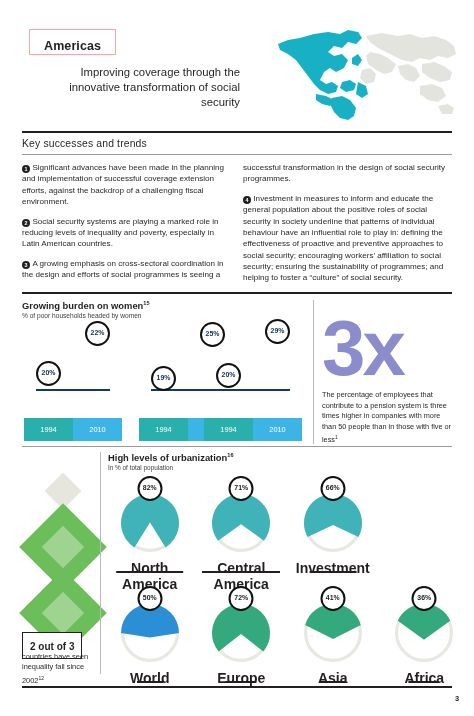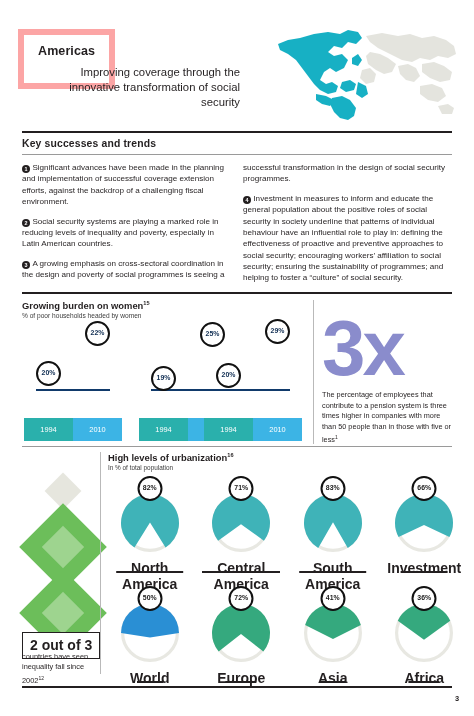--- a/index.html
+++ b/index.html
@@ -8,39 +8,39 @@
     background: #ffffff;
     font-family: "Liberation Sans", sans-serif;
     color: #231f20;
     overflow: hidden;
   }
   .page { position: relative; width: 474px; height: 716px; background:#fff; }
 
   
   .header { position:absolute; left:0; top:0; width:474px; height:130px; }
   .title-box {
-    position:absolute; left:18px; top:29px;
-    border:6px solid #fca5a5; background:#fff;
-    padding:6px 14px 24px 14px;
+    position:absolute; left:29px; top:29px;
+    border:1px solid #fca5a5; background:#fff;
+    padding:6px 14px 0 14px;
   }
   .title-box span { font-size:12.5px; font-weight:bold; letter-spacing:.1px; }
   .subtitle {
     position:absolute; left:30px; top:65px; width:210px;
     font-size:11.3px; line-height:15.2px; color:#231f20;text-align:right;
   }
   .map { position:absolute; left:270px; top:22px; width:190px; height:100px; }
 
   
   .rule-thick { position:absolute; background:#231f20; height:2.2px; }
   .rule-thin  { position:absolute; background:#9a9a9a; height:1px; }
   .vrule      { position:absolute; background:#b9b9b9; width:1px; }
 
   
   .sect-head {
-    position:absolute; font-size:10.4px; font-weight:bold; letter-spacing:.15px;
+    position:absolute; font-size:10.4px; font-weight:normal; letter-spacing:.15px;
   }
   .kcol { position:absolute; font-size:8.1px; line-height:11.3px; color:#231f20; }
   .kcol p { margin-bottom:8.5px; text-indent:0; }
   .kcol p:last-child { margin-bottom:0; }
   .bullet {
     display:inline-block; width:8.2px; height:8.2px; border-radius:50%;
     background:#231f20; color:#fff; font-size:5.4px; font-weight:bold;
     text-align:center; line-height:8.2px; margin-right:2.2px;
     vertical-align:-1px;
   }
@@ -91,21 +91,21 @@
   .threex-text sup { font-size:5px; }
 
   
   .diamonds { position:absolute; left:30px; top:478px; width:66px; height:170px; }
   .dia { position:absolute; transform:rotate(45deg); }
 
   .twoof3-box {
     position:absolute; left:22px; top:632px;
     border:1.8px solid #231f20; background:#fff; padding:3px 7px 3.5px 7px;
   }
-  .twoof3-box span { font-size:14px; font-weight:bold;margin-top:32px; }
+  .twoof3-box span { font-size:10px; font-weight:bold;margin-top:32px; }
   .twoof3-text { position:absolute; left:22px; top:652px; width:76px;
     font-size:7.4px; line-height:10.4px; color:#231f20; }
   .twoof3-text sup { font-size:5px; }
 
   
   .urb-title { position:absolute; left:108px; top:452px; font-size:9.4px; font-weight:bold; }
   .urb-title sup { font-size:5.6px; }
   .urb-sub { position:absolute; left:108px; top:464px; font-size:6.4px; color:#3c3c3c; }
 
   .donut-grid { position:absolute; left:104px; top:476px; width:366px; }
@@ -164,21 +164,21 @@
   </div>
 
   <div class="rule-thick" style="left:22px; top:131px; width:430px;"></div>
 
   <div class="sect-head" style="left:22px; top:138px;">Key successes and trends</div>
   <div class="rule-thin" style="left:22px; top:154px; width:430px;"></div>
 
   <div class="kcol" style="left:22px; top:162px; width:205px;">
     <p><span class="bullet">1</span><span>Significant advances have been made in the planning and implementation of successful coverage extension efforts, against the backdrop of a challenging fiscal environment.</span></p>
     <p><span class="bullet">2</span><span>Social security systems are playing a marked role in reducing levels of inequality and poverty, especially in Latin American countries.</span></p>
-    <p><span class="bullet">3</span><span>A growing emphasis on cross-sectoral coordination in the design and poverty of social programmes is seeing a</span></p>
+    <p><span class="bullet">3</span><span>A growing emphasis on cross-sectoral coordination in the design and efforts of social programmes is seeing a</span></p>
   </div>
 
   <div class="kcol" style="left:243px; top:162px; width:209px;">
     <p>successful transformation in the design of social security programmes.</p>
     <p><span class="bullet">4</span><span>Investment in measures to inform and educate the general population about the positive roles of social security in society underline that patterns of individual behaviour have an influential role to play in: defining the effectiveness of proactive and preventive approaches to social security; encouraging workers’ affiliation to social security; ensuring the sustainability of programmes; and helping to foster a “culture” of social security.</span></p>
   </div>
 
   <div class="rule-thick" style="left:22px; top:292px; width:430px;"></div>
 
   <div class="gb-title">
@@ -292,29 +292,20 @@
             <circle cx="33" cy="33" r="27.4" fill="none" stroke="#e8e8e2" stroke-width="3.2"></circle>
             <path d="M 10.09 50.77 A 29 29 0 1 1 55.91 50.77 L 33 34.15 Z" fill="#3fb3b8"></path>
           </svg>
           <div class="donut-badge">71%</div>
           <div class="donut-name">Central America</div>
           <div class="donut-underline" style="width: 78px;"></div>
         </div>
         <div class="donut-cell">
           <svg width="66" height="66" viewBox="0 0 66 66" class="donut-svg">
             <circle cx="33" cy="33" r="27.4" fill="none" stroke="#e8e8e2" stroke-width="3.2"></circle>
-            <path d="M 18.24 57.96 A 29 29 0 1 1 47.76 57.96 L 33 32.23 Z" fill="#3fb3b8"></path>
-          </svg>
-          <div class="donut-badge">83%</div>
-          <div class="donut-name">South America</div>
-          <div class="donut-underline" style="width: 67.6px;"></div>
-        </div>
-        <div class="donut-cell">
-          <svg width="66" height="66" viewBox="0 0 66 66" class="donut-svg">
-            <circle cx="33" cy="33" r="27.4" fill="none" stroke="#e8e8e2" stroke-width="3.2"></circle>
             <path d="M 7.59 46.97 A 29 29 0 1 1 58.41 46.97 L 33 34.94 Z" fill="#3fb3b8"></path>
           </svg>
           <div class="donut-badge">66%</div>
           <div class="donut-name">Investment</div>
           <div class="donut-underline" style="width: 46.8px;"></div>
         </div>
       </div>
     <div class="donut-row" id="row2" style="margin-top:2px;">
         <div class="donut-cell">
           <svg width="66" height="66" viewBox="0 0 66 66" class="donut-svg">

